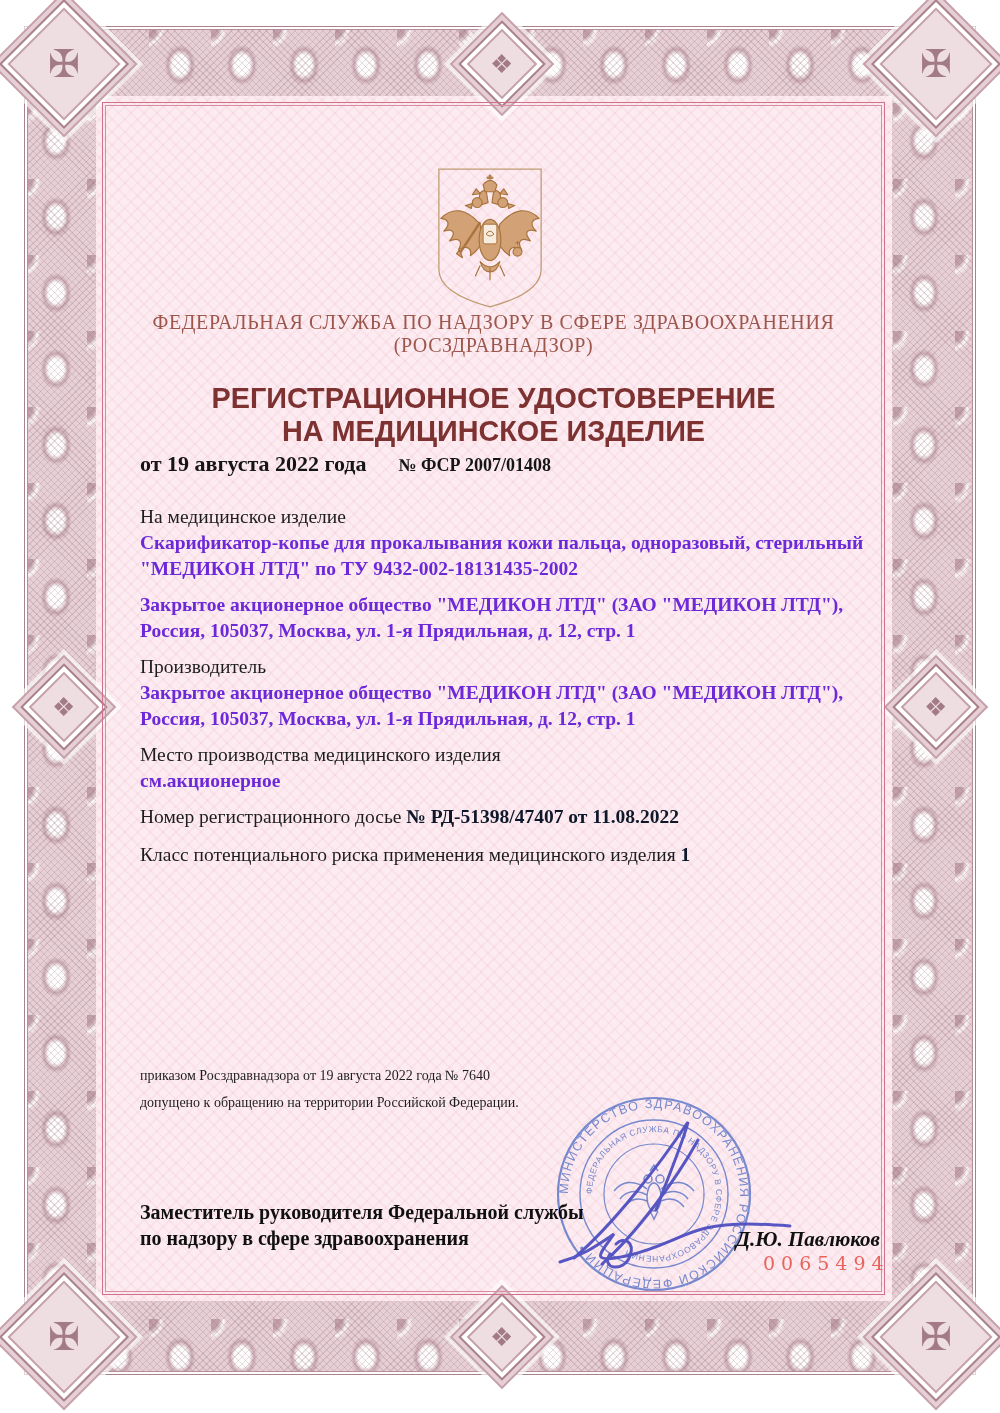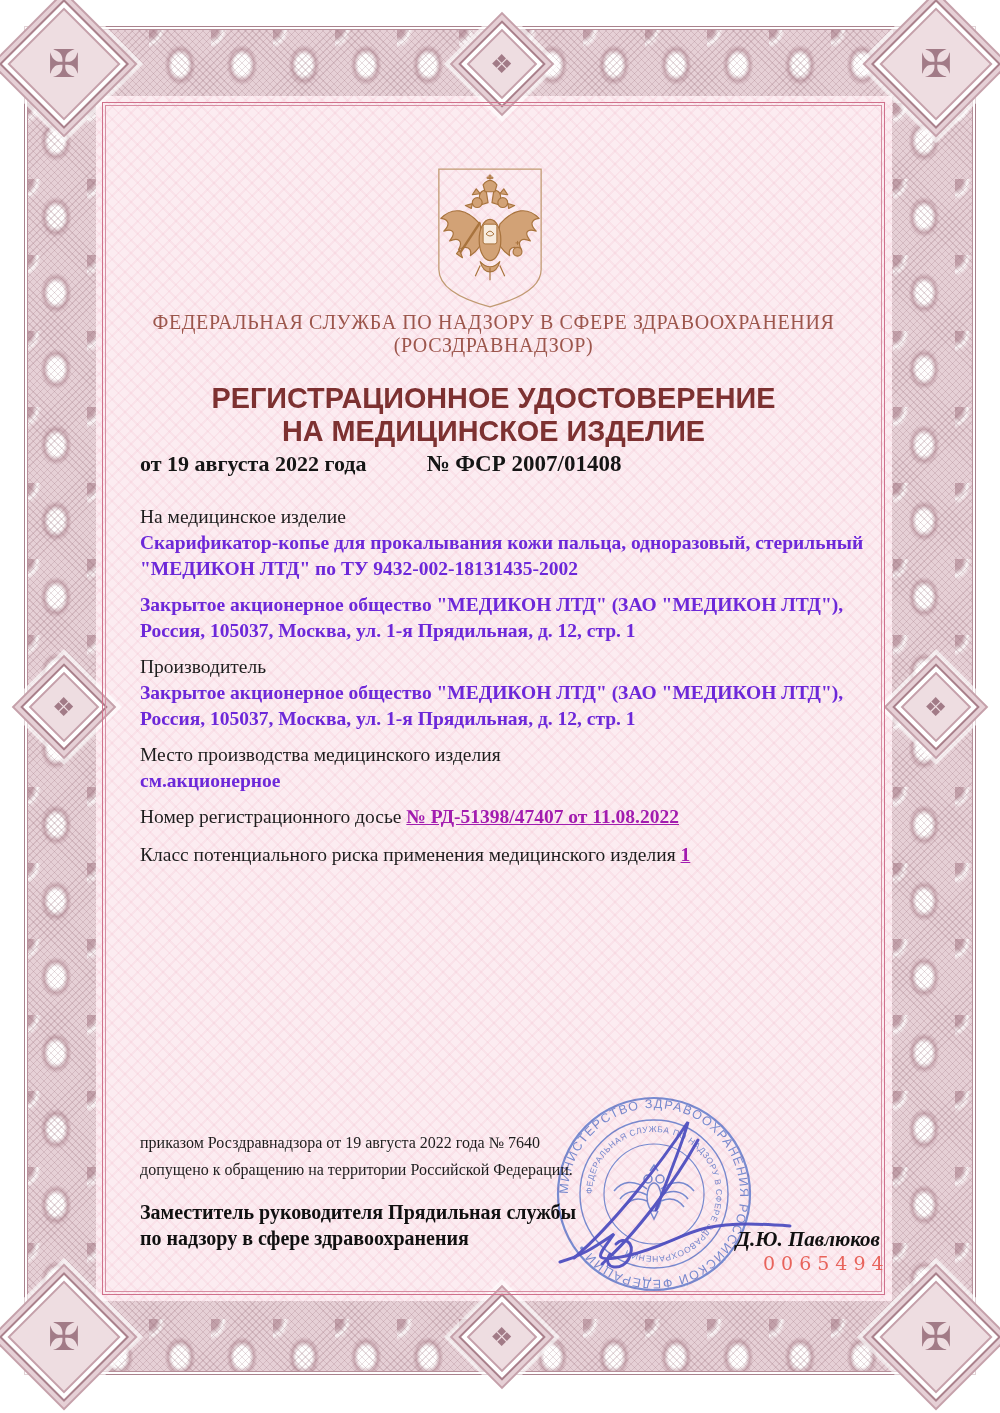--- a/index.html
+++ b/index.html
@@ -56,32 +56,32 @@
   }
   .titles{
     position:absolute;left:102px;width:783px;top:381px;text-align:center;
     color:#7d3131;font-family:"Liberation Sans",sans-serif;font-weight:bold;
     font-size:30px;line-height:33px;transform:scaleX(.96);transform-origin:center;
   }
   .dateline{
     position:absolute;left:140px;top:451px;width:742px;
     font-weight:bold;color:#151515;font-size:22px;
   }
-  .dateline .num{margin-left:60px;font-size:23px;text-align:center;}
+  .dateline .num{margin-left:32px;font-size:18px;text-align:center;}
   .body{
     position:absolute;left:140px;top:504px;width:744px;
     font-size:19.5px;line-height:26px;color:#1d1d1d;
   }
   .para{margin:0 0 10px 0;}
   .para.sp{margin-bottom:12px;}
   .para .v{font-weight:bold;color:#6d28d9;}
-  .para b{color:#a21caf;text-decoration:underline;}
+  .para b{color:#0f172a;}
   .order{
-    position:absolute;left:140px;top:1129px;width:640px;
-    font-size:16px;line-height:27px;color:#1d1d1d;
+    position:absolute;left:140px;top:1062px;width:640px;
+    font-size:14px;line-height:27px;color:#1d1d1d;
   }
   .signer{
     position:absolute;left:140px;top:1199px;width:520px;
     font-size:20px;line-height:26px;font-weight:bold;color:#101010;
   }
   .name{
     position:absolute;left:695px;top:1227px;width:185px;text-align:right;
     font-size:21px;font-weight:bold;color:#101010;font-style:italic;
   }
   .serial{
@@ -194,21 +194,21 @@
       <b>1</b>
     </div>
   </div>
 
   <div class="order">
     <div>приказом Росздравнадзора от 19 августа 2022 года № 7640</div>
     <div>допущено к обращению на территории Российской Федерации.</div>
   </div>
 
   <div class="signer">
-    <div>Заместитель руководителя Прядильная службы</div>
+    <div>Заместитель руководителя Федеральной службы</div>
     <div>по надзору в сфере здравоохранения</div>
   </div>
 
   <div class="name">Д.Ю. Павлюков</div>
 
   <div class="serial">0065494</div>
 
   <div class="stamp">
     <svg width="206" height="206" viewBox="0 0 206 206">
       <defs>

